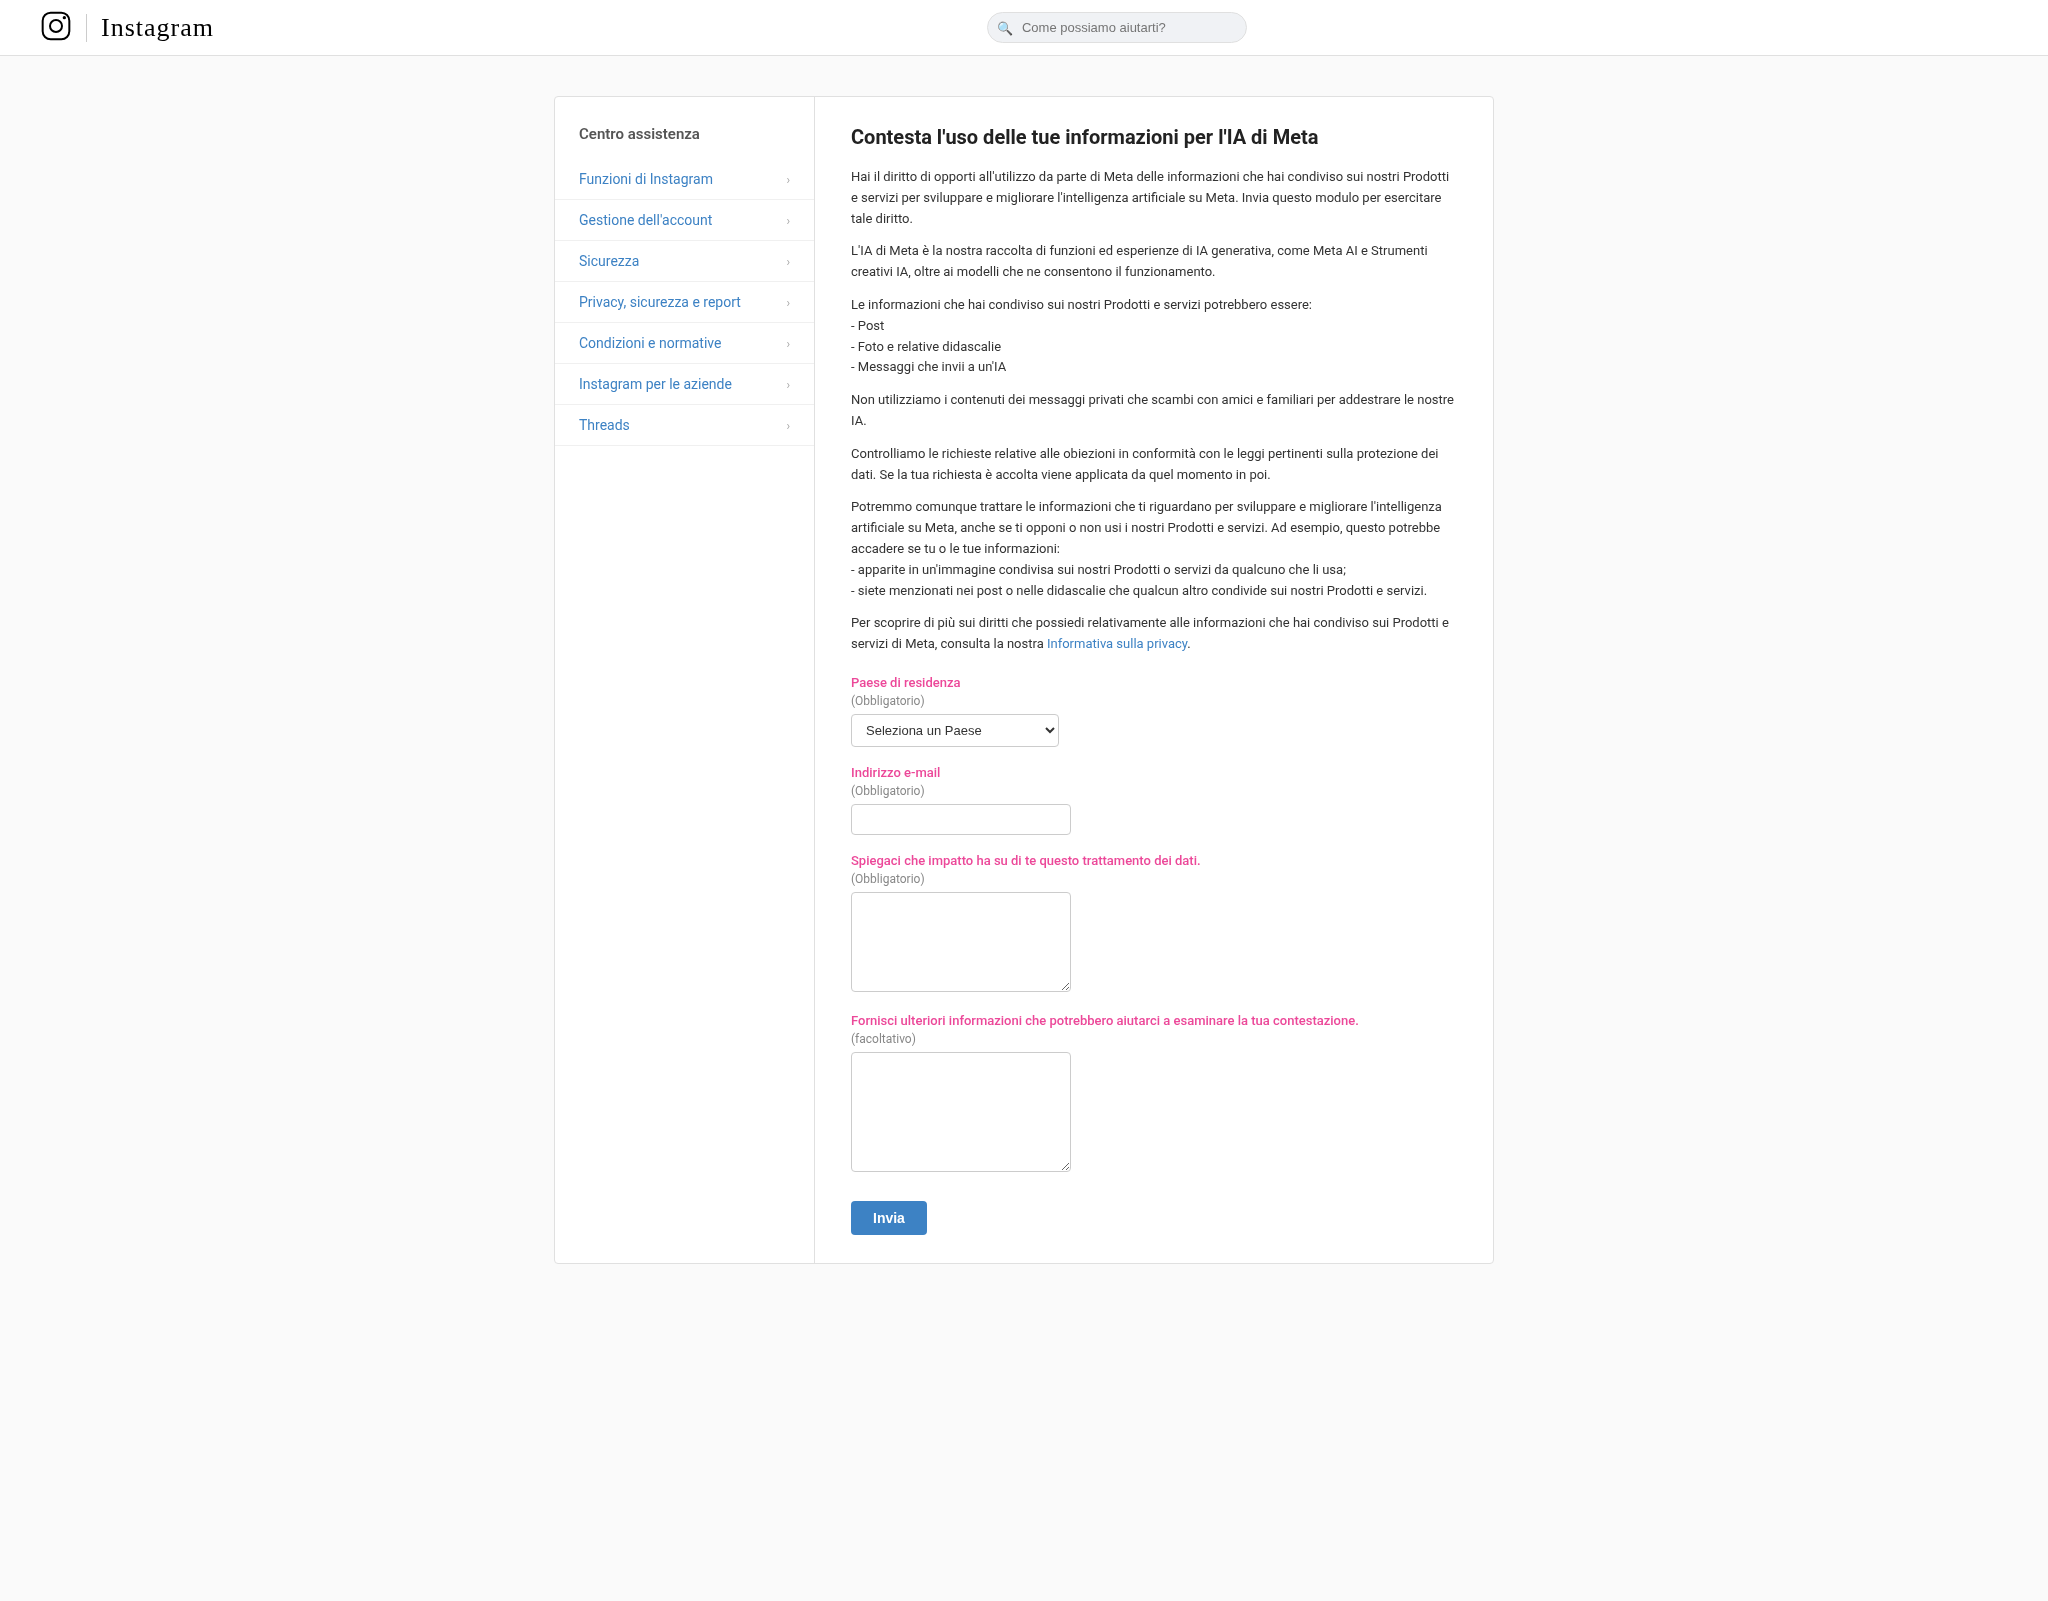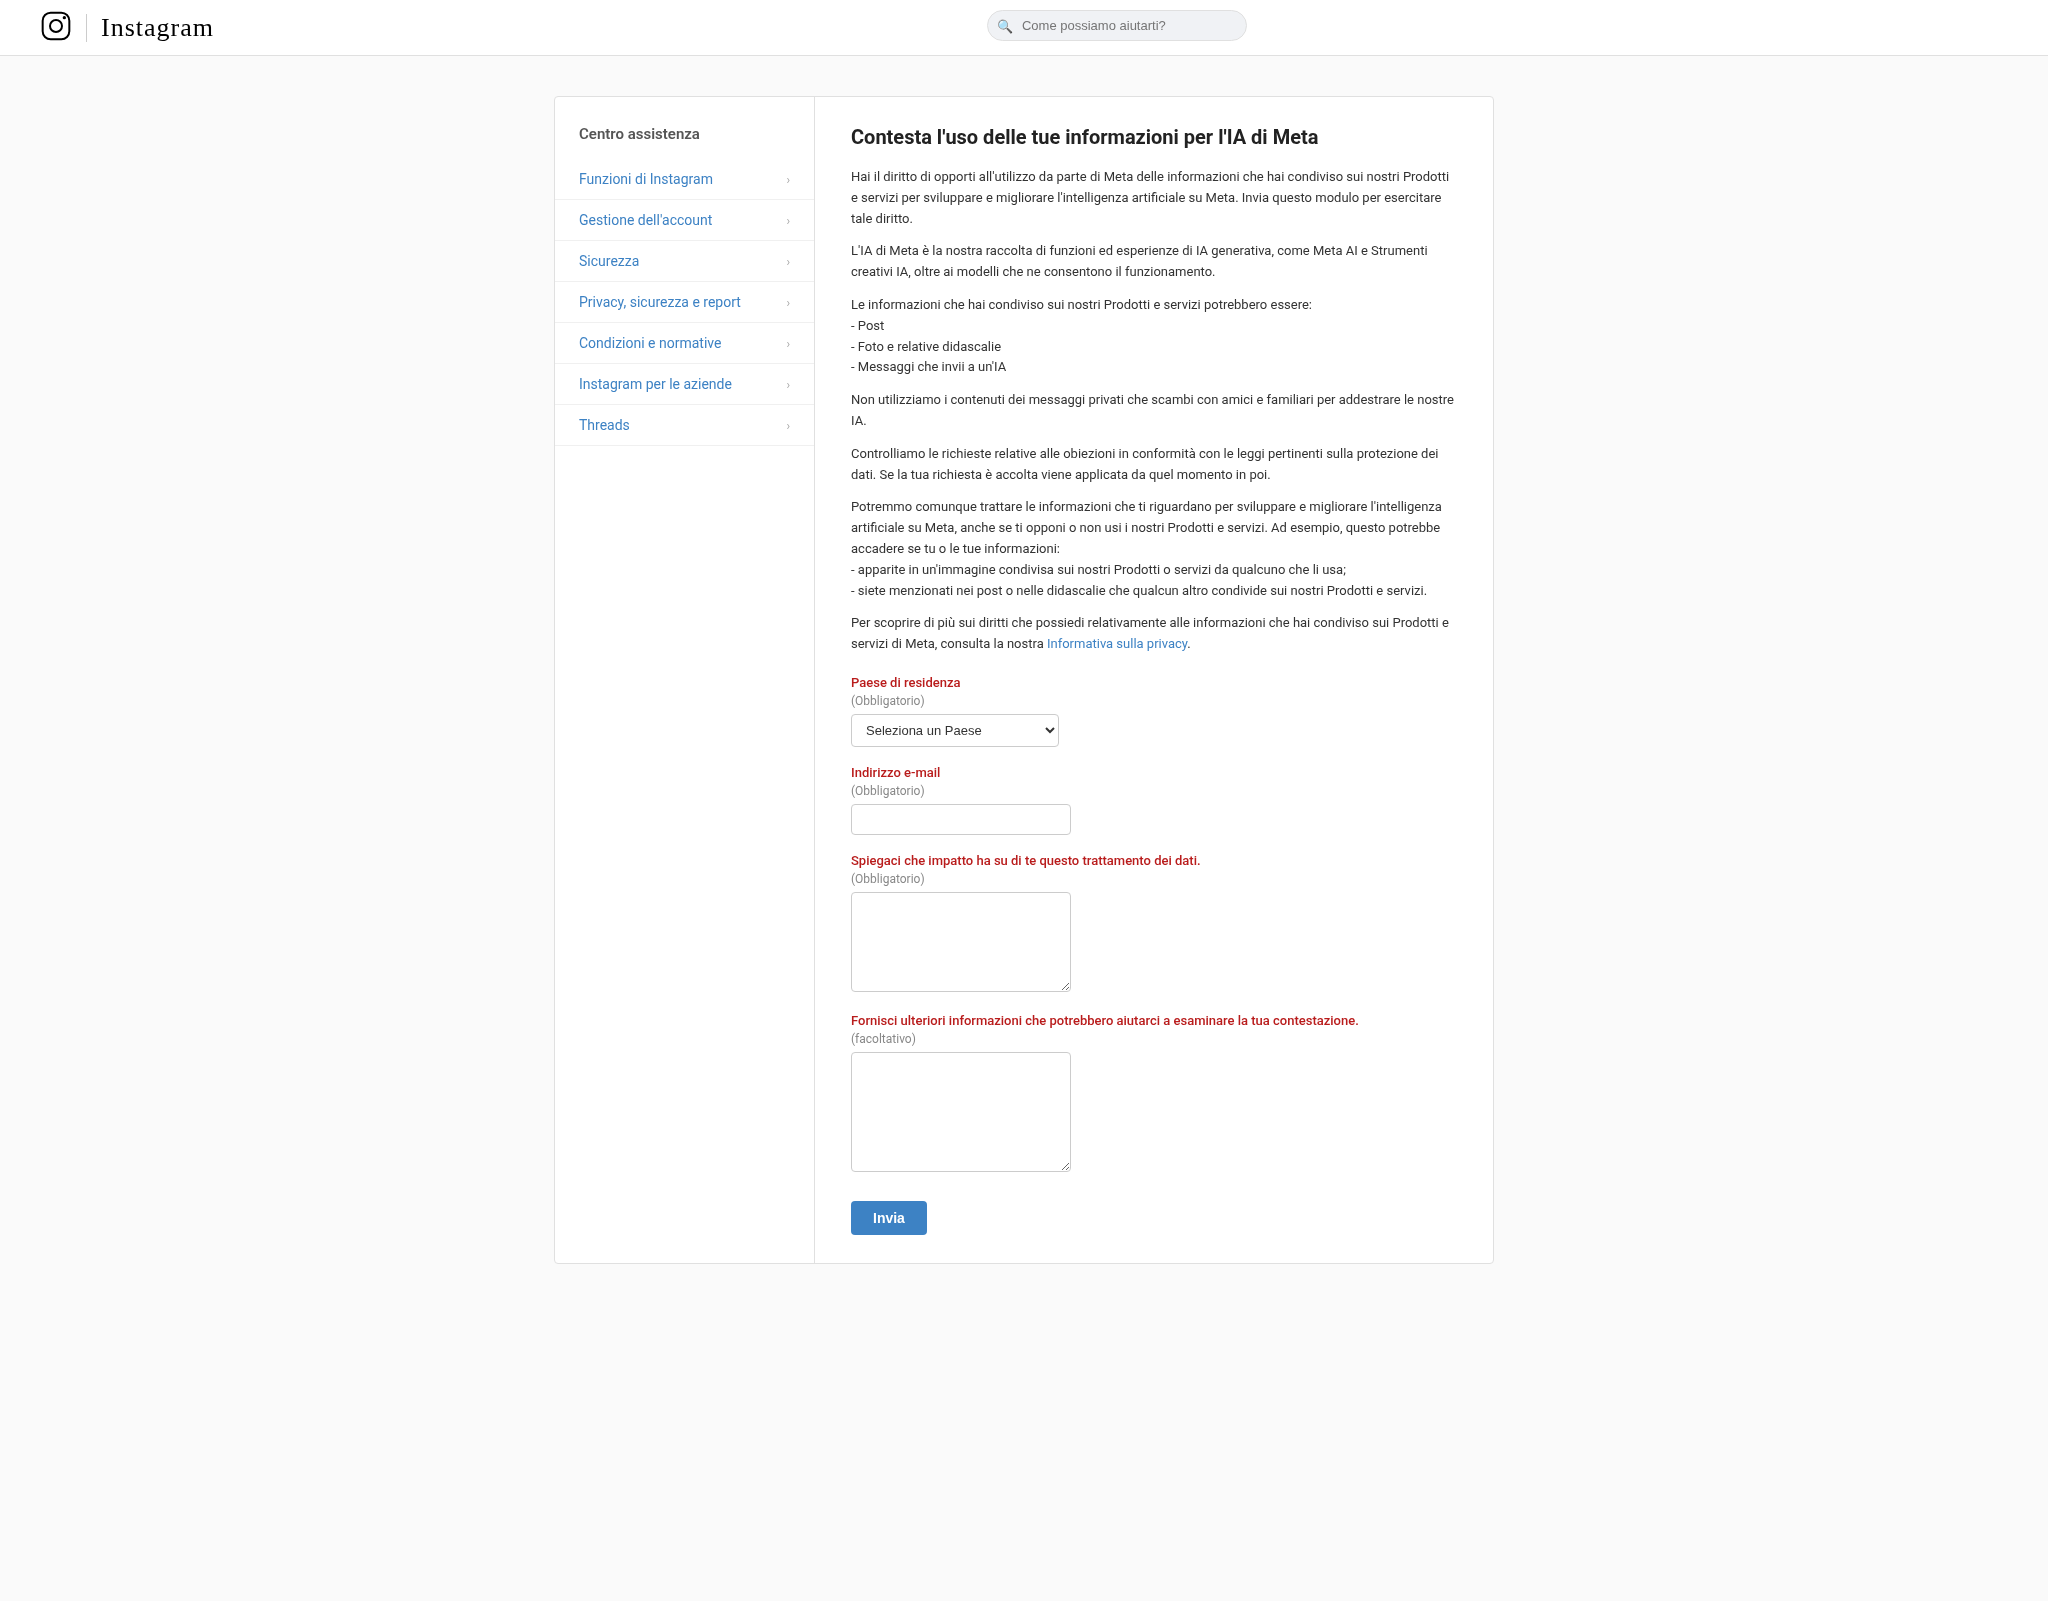--- a/index.html
+++ b/index.html
@@ -8,21 +8,21 @@
       background: #fafafa;
       color: #333;
       font-size: 14px;
     }
 
     
     .header {
       background: #fff;
       border-bottom: 1px solid #e0e0e0;
       display: flex;
-      align-items: flex-start;
+      align-items: center;
       padding: 10px 40px;
       gap: 12px;
       position: sticky;
       top: 0;
       z-index: 100;
     }
     .header-logo-area {
       display: flex;
       align-items: center;
       gap: 10px;
@@ -139,21 +139,21 @@
     
     .form-section {
       margin-top: 20px;
     }
     .form-group {
       margin-bottom: 18px;
     }
     .form-label {
       font-size: 13px;
       font-weight: 500;
-      color: #b91c1c;
+      color: #ec4899;
       margin-bottom: 4px;
       display: block;
     }
     .form-sublabel {
       font-size: 12px;
       color: #888;
       margin-bottom: 6px;
       display: block;
     }
     .form-select {

